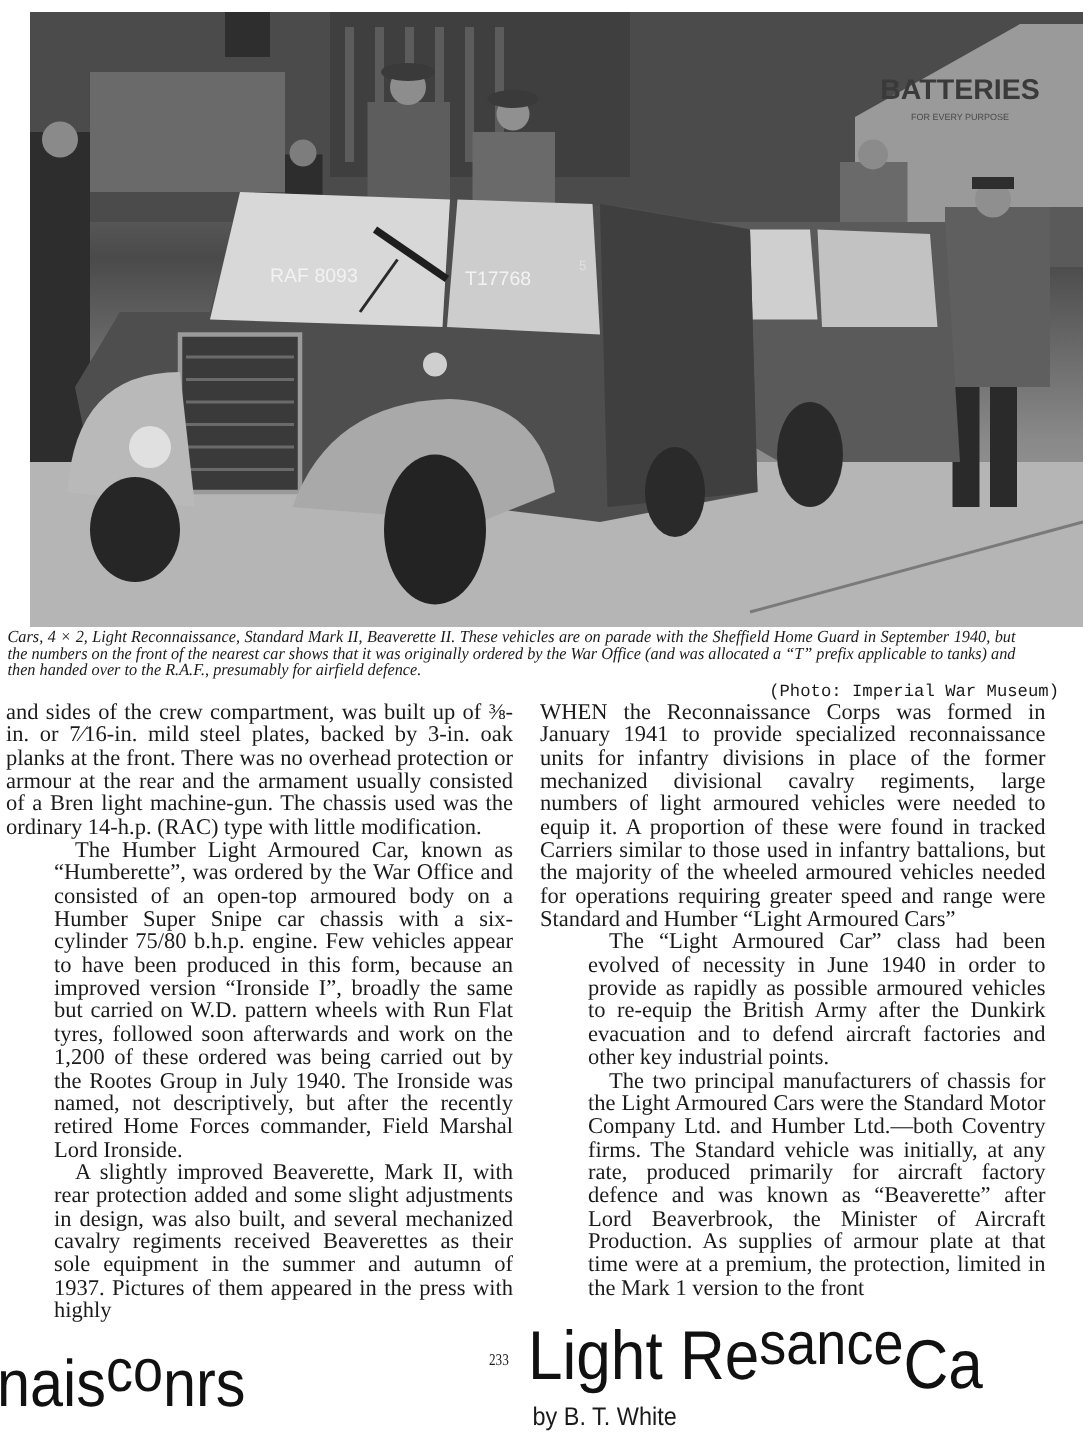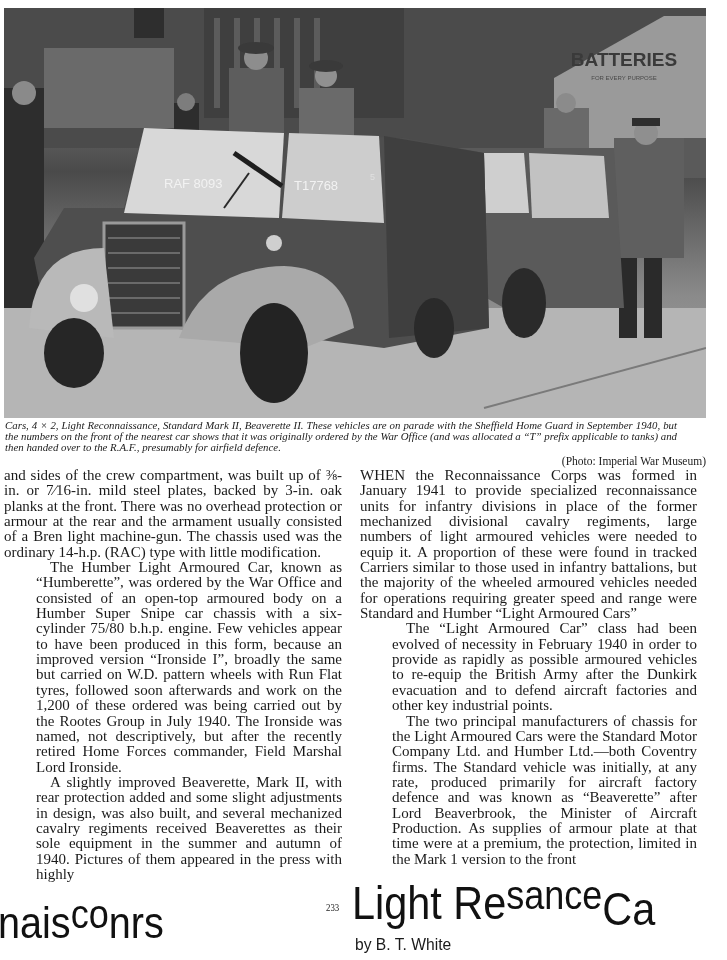--- a/index.html
+++ b/index.html
@@ -1,23 +1,23 @@
 <!DOCTYPE html>
 <html><head>
 <meta charset="utf-8">
 <style>
   html, body { margin:0; padding:0; background:#fff; }
   body { width:727px; height:960px; position:relative; overflow:hidden; color:#1a1a1a; }
-  .photo { position:absolute; left:4px; top:8px; width:702px; height:410px; overflow:hidden;
+  .photo { position:absolute; left:20px; top:8px; width:702px; height:410px; overflow:hidden;
     background: linear-gradient(180deg,#5a5a5a 0%,#6e6e6e 22%,#4a4a4a 40%,#8a8a8a 70%,#a8a8a8 100%); }
   .photo svg { display:block; }
   .caption { position:absolute; left:5px; top:420px; width:700px;
     font-family:"Liberation Serif", serif; font-style:italic; font-size:11.3px; line-height:11px;
     text-align:justify; transform:scaleX(0.96); transform-origin:left top; }
-  .credit { position:absolute; right:21px; top:455px; font-family:Liberation Serif, serif;
+  .credit { position:absolute; right:21px; top:455px; font-family:Liberation Mono, monospace;
     font-size:11.5px; }
   .col { position:absolute; top:468px; font-family:"Liberation Serif", serif; font-size:15px;
     line-height:15.35px; text-align:justify; }
   .col p { margin:0; }
   .col p.ind { text-indent:14px;margin-left:32px; }
   .col-left { left:4px; width:338px; }
   .col-right { left:360px; width:337px; }
   .pageno { position:absolute; left:326px; top:901px; font-family:"Liberation Serif", serif;
     font-size:11px; transform:scaleX(0.8); transform-origin:left top; }
   .bighead { position:absolute; font-family:"Liberation Sans", sans-serif; color:#111;
@@ -117,26 +117,26 @@
     <ellipse cx="430" cy="320" rx="20" ry="30" fill="#2a2a2a"></ellipse>
   </svg>
 </div>
 
 <div class="caption">Cars, 4 × 2, Light Reconnaissance, Standard Mark II, Beaverette II. These vehicles are on parade with the Sheffield Home Guard in September 1940, but the numbers on the front of the nearest car shows that it was originally ordered by the War Office (and was allocated a “T” prefix applicable to tanks) and then handed over to the R.A.F., presumably for airfield defence.</div>
 <div class="credit">(Photo: Imperial War Museum)</div>
 
 <div class="col col-left">
   <p>and sides of the crew compartment, was built up of ⅜-in. or 7⁄16-in. mild steel plates, backed by 3-in. oak planks at the front. There was no overhead protection or armour at the rear and the armament usually consisted of a Bren light machine-gun. The chassis used was the ordinary 14-h.p. (RAC) type with little modification.</p>
   <p class="ind">The Humber Light Armoured Car, known as “Humberette”, was ordered by the War Office and consisted of an open-top armoured body on a Humber Super Snipe car chassis with a six-cylinder 75/80 b.h.p. engine. Few vehicles appear to have been produced in this form, because an improved version “Ironside I”, broadly the same but carried on W.D. pattern wheels with Run Flat tyres, followed soon afterwards and work on the 1,200 of these ordered was being carried out by the Rootes Group in July 1940. The Ironside was named, not descriptively, but after the recently retired Home Forces commander, Field Marshal Lord Ironside.</p>
-  <p class="ind">A slightly improved Beaverette, Mark II, with rear protection added and some slight adjustments in design, was also built, and several mechanized cavalry regiments received Beaverettes as their sole equipment in the summer and autumn of 1940. Pictures of them appeared in the press with highly</p>
+  <p class="ind">A slightly improved Beaverette, Mark II, with rear protection added and some slight adjustments in design, was also built, and several mechanized cavalry regiments received Beaverettes as their sole equipment in the summer and autumn of 1937. Pictures of them appeared in the press with highly</p>
 </div>
 
 <div class="col col-right">
   <p>WHEN the Reconnaissance Corps was formed in January 1941 to provide specialized reconnaissance units for infantry divisions in place of the former mechanized divisional cavalry regiments, large numbers of light armoured vehicles were needed to equip it. A proportion of these were found in tracked Carriers similar to those used in infantry battalions, but the majority of the wheeled armoured vehicles needed for operations requiring greater speed and range were Standard and Humber “Light Armoured Cars”</p>
-  <p class="ind">The “Light Armoured Car” class had been evolved of necessity in February 1940 in order to provide as rapidly as possible armoured vehicles to re-equip the British Army after the Dunkirk evacuation and to defend aircraft factories and other key industrial points.</p>
+  <p class="ind">The “Light Armoured Car” class had been evolved of necessity in June 1940 in order to provide as rapidly as possible armoured vehicles to re-equip the British Army after the Dunkirk evacuation and to defend aircraft factories and other key industrial points.</p>
   <p class="ind">The two principal manufacturers of chassis for the Light Armoured Cars were the Standard Motor Company Ltd. and Humber Ltd.—both Coventry firms. The Standard vehicle was initially, at any rate, produced primarily for aircraft factory defence and was known as “Beaverette” after Lord Beaverbrook, the Minister of Aircraft Production. As supplies of armour plate at that time were at a premium, the protection, limited in the Mark 1 version to the front</p>
 </div>
 
 <div class="pageno">233</div>
 
 <div class="bighead head-left"><span>nais</span><span class="sup">co</span><span>nrs</span></div>
 
 <div class="bighead head-right"><span>Light Re</span><span class="sup">sance</span><span style="position:relative;top:6px;">Ca</span></div>
 
 <div class="byline">by B. T. White</div>

